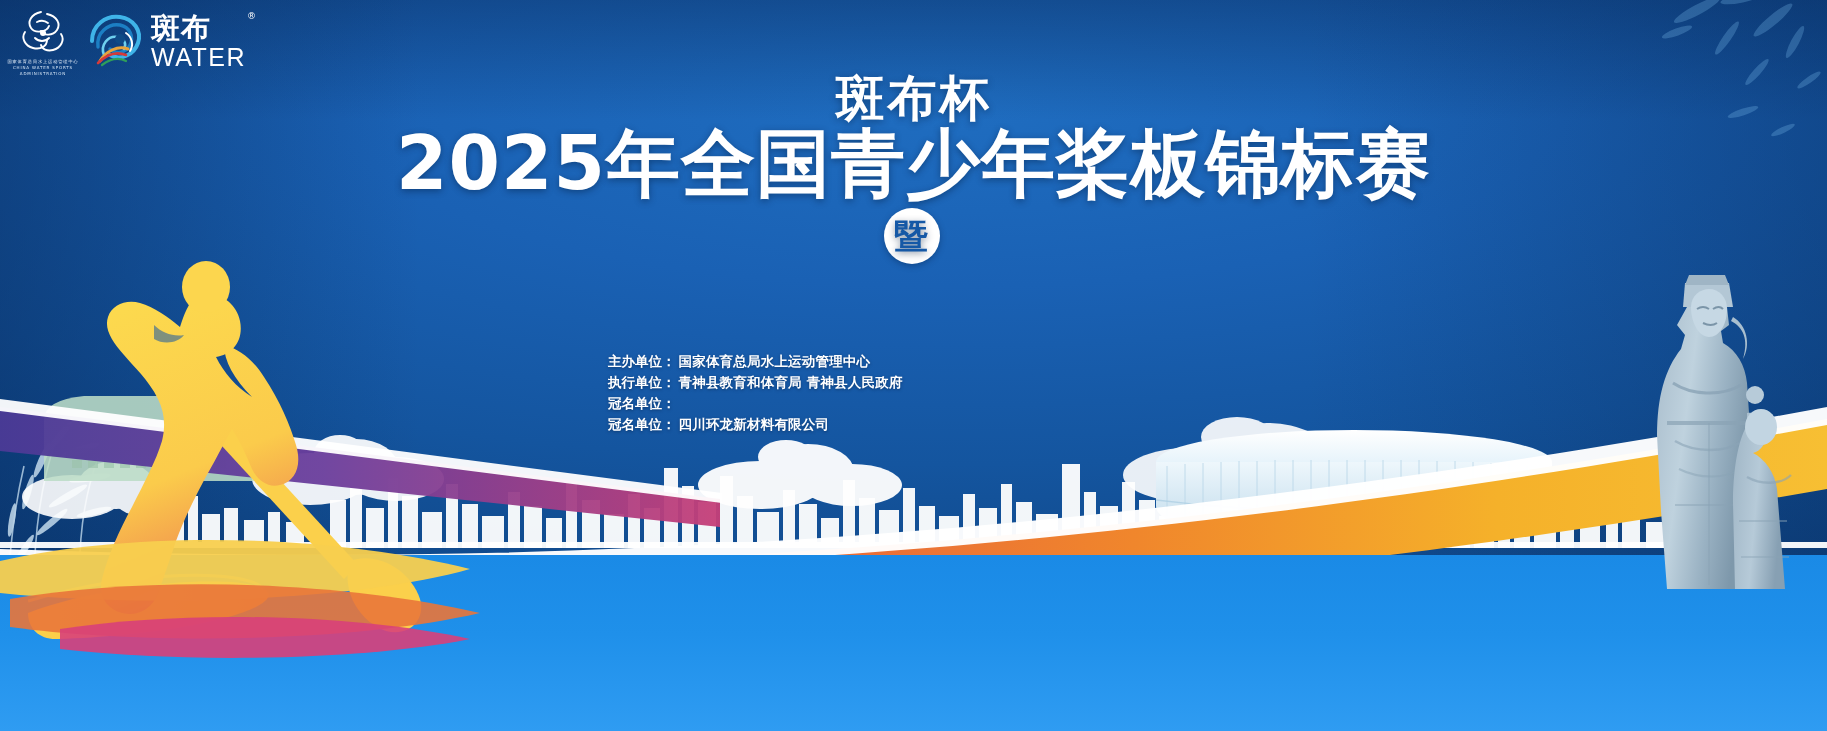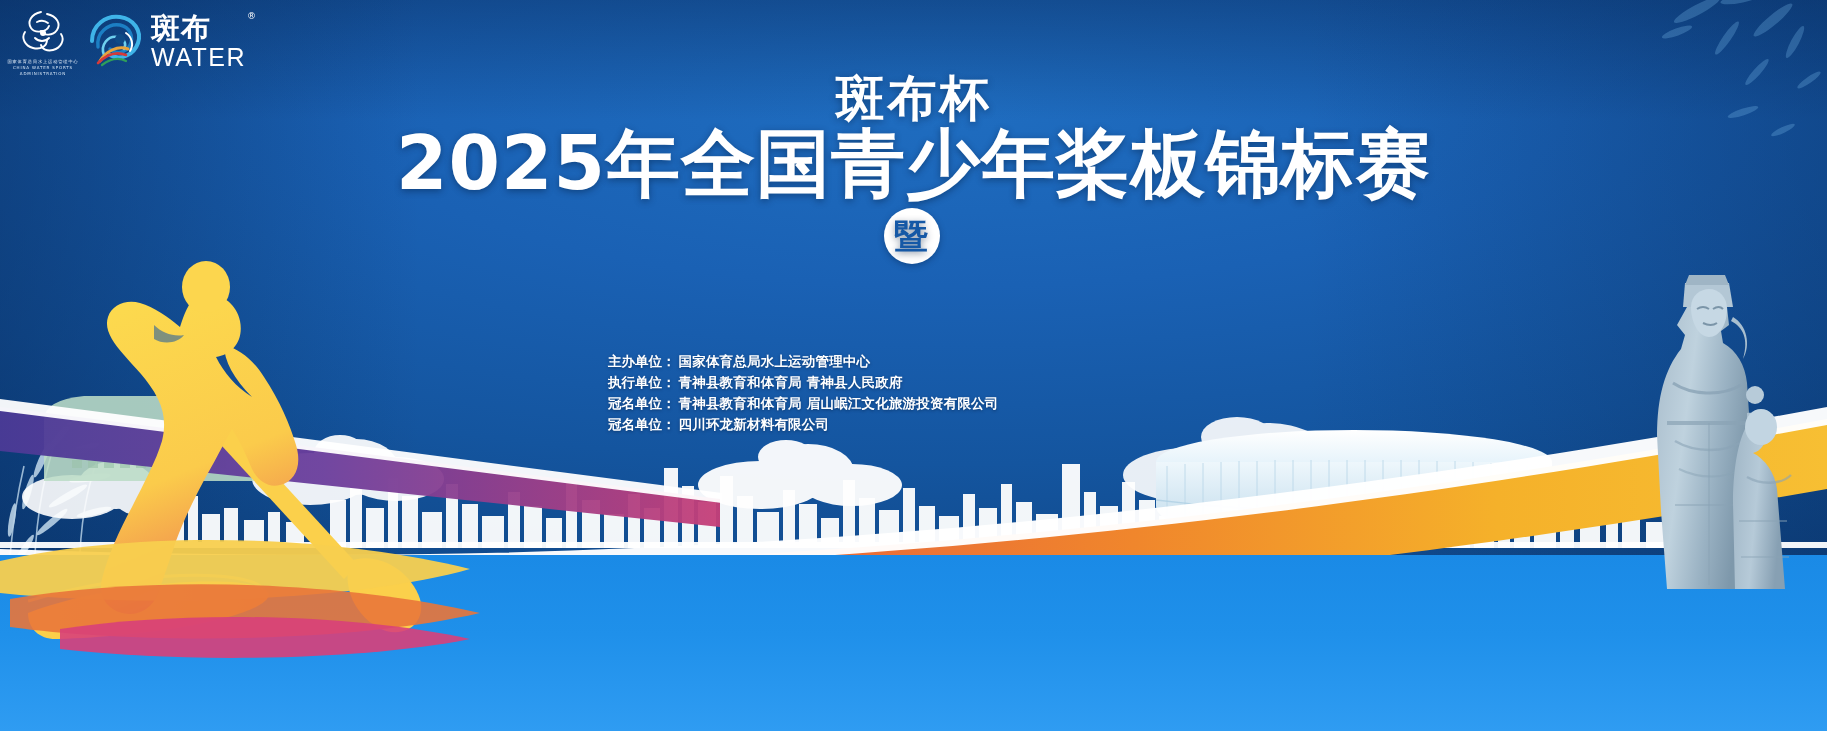--- a/index.html
+++ b/index.html
@@ -532,21 +532,20 @@
       <span class="sp-value">国家体育总局水上运动管理中心</span>
     </div>
     <div class="sp-row">
       <span class="sp-label">执行单位</span>
       <span class="sp-colon">：</span>
       <span class="sp-value">青神县教育和体育局 青神县人民政府</span>
     </div>
     <div class="sp-row">
       <span class="sp-label">冠名单位</span>
       <span class="sp-colon">：</span>
-      <span class="sp-value">青神县教育和体育局 眉山岷江文化旅游投资有限公司</span>
     </div>
     <div class="sp-row">
       <span class="sp-label">冠名单位</span>
       <span class="sp-colon">：</span>
       <span class="sp-value">四川环龙新材料有限公司</span>
     </div>
   </div>
 
 </div>
 

